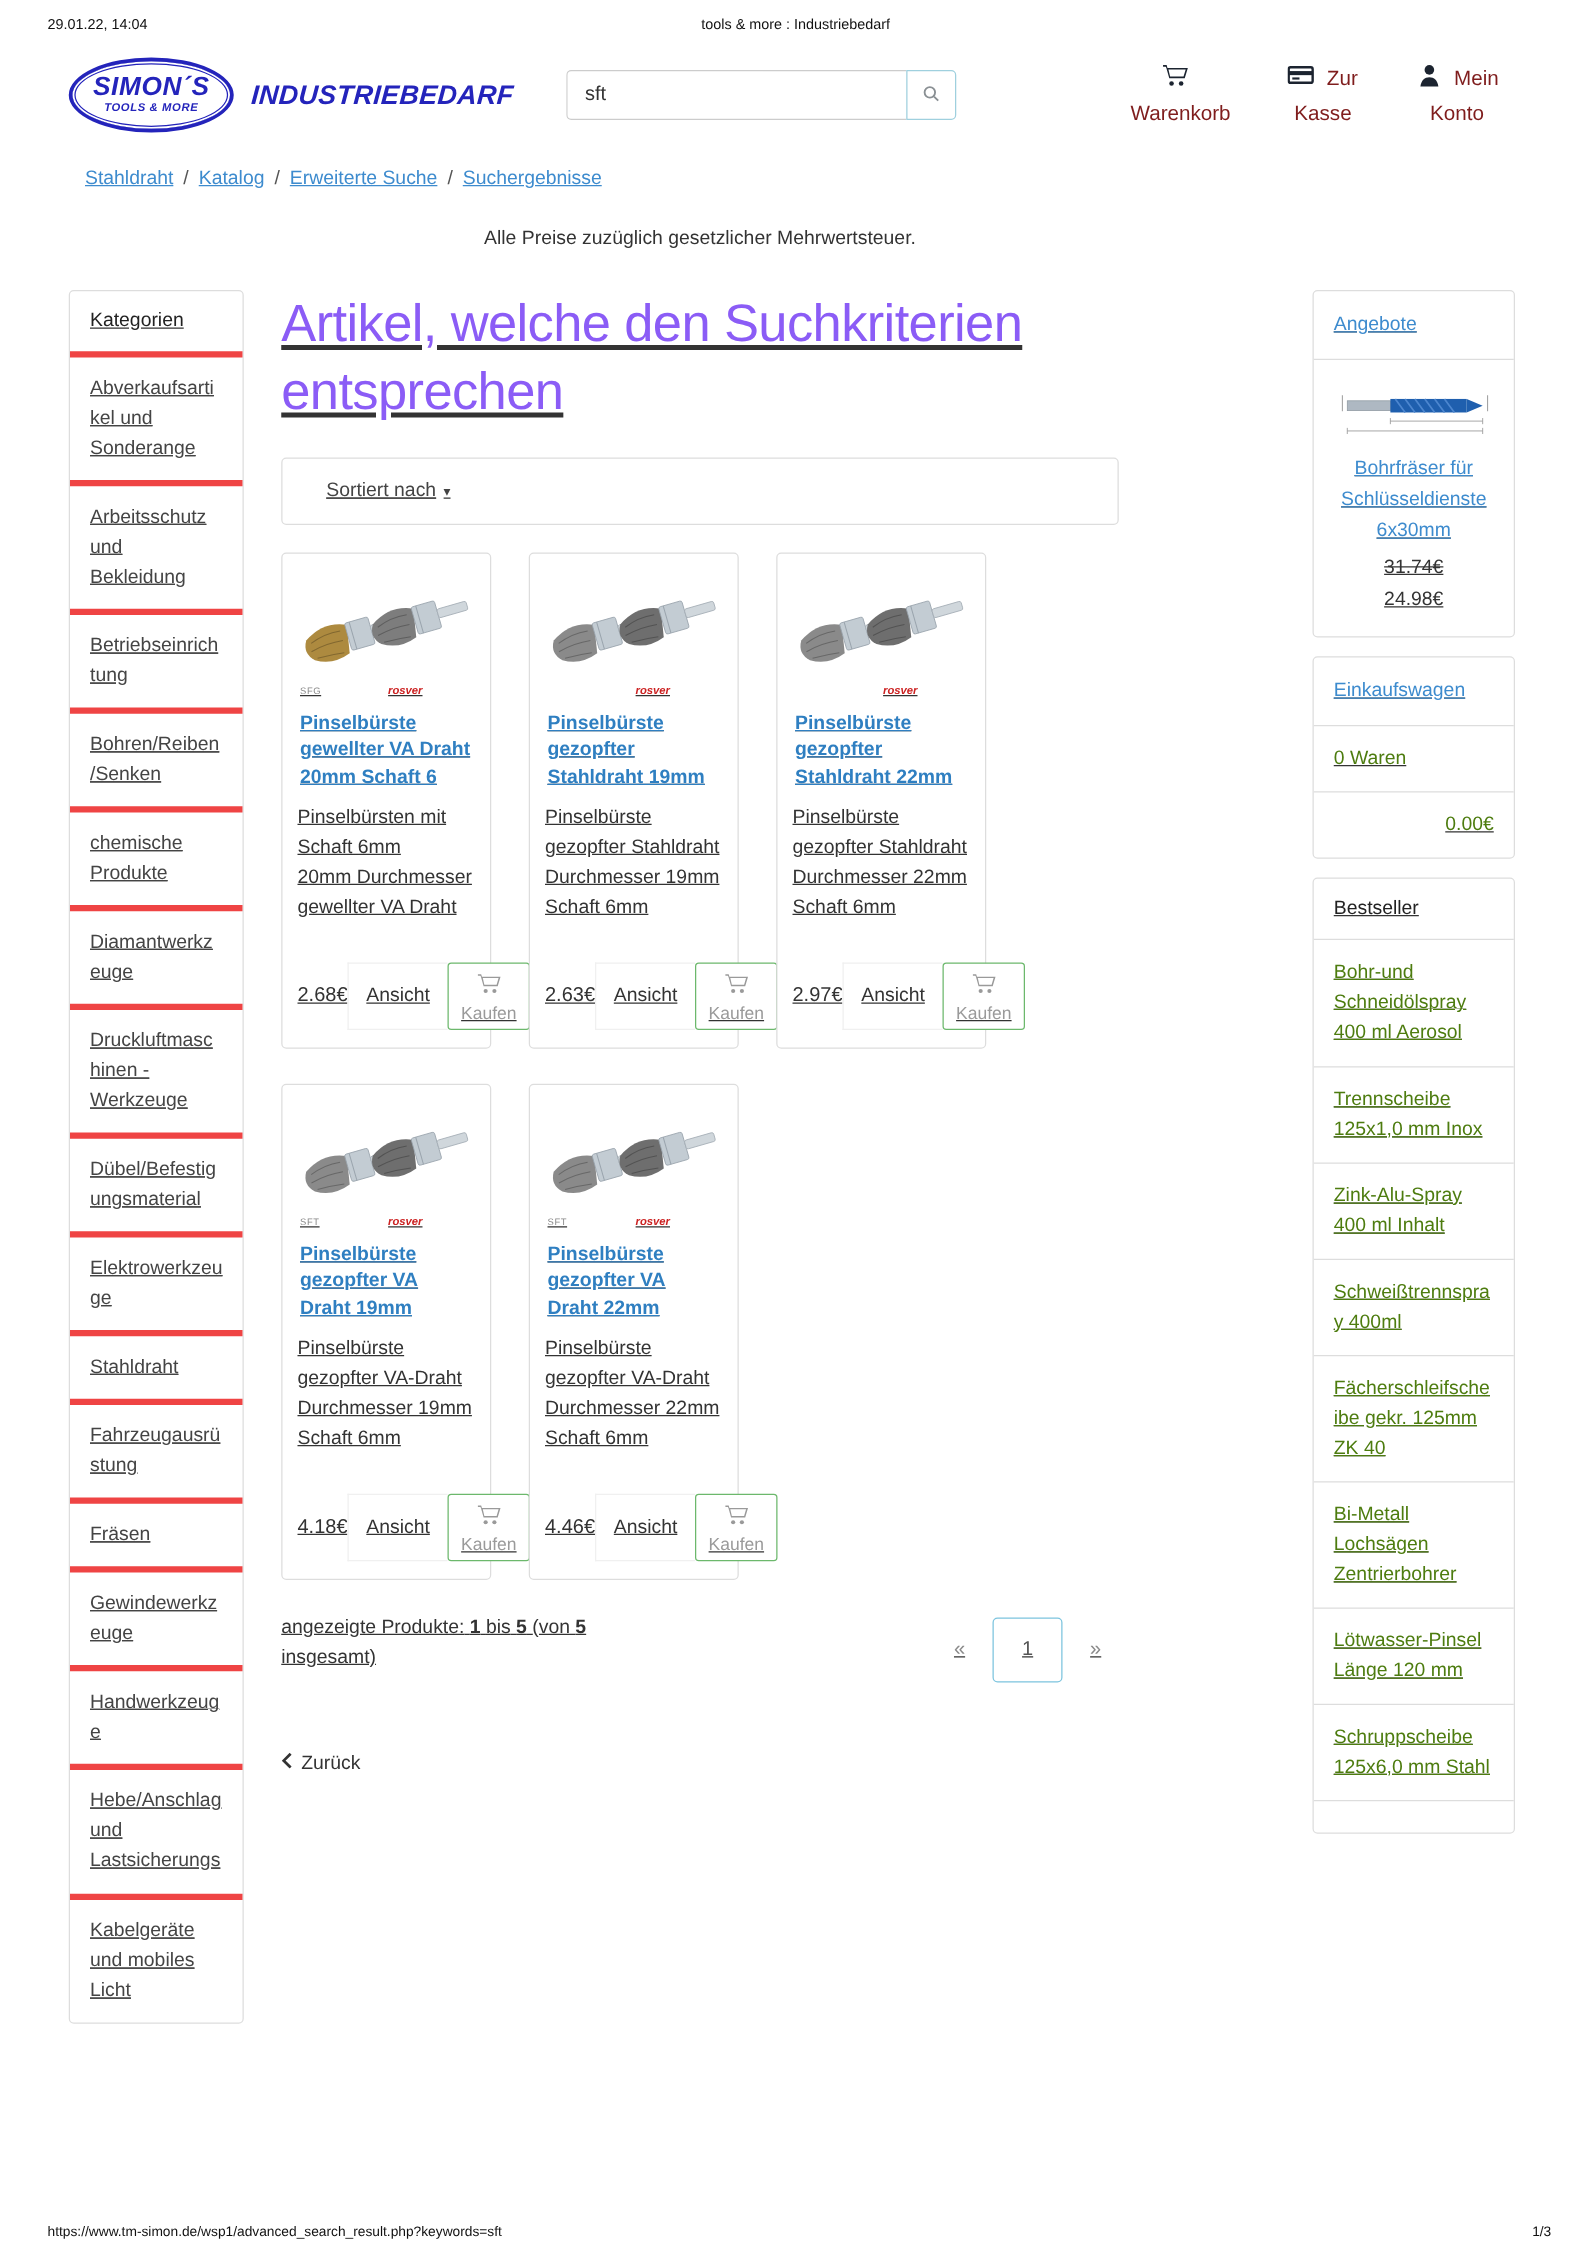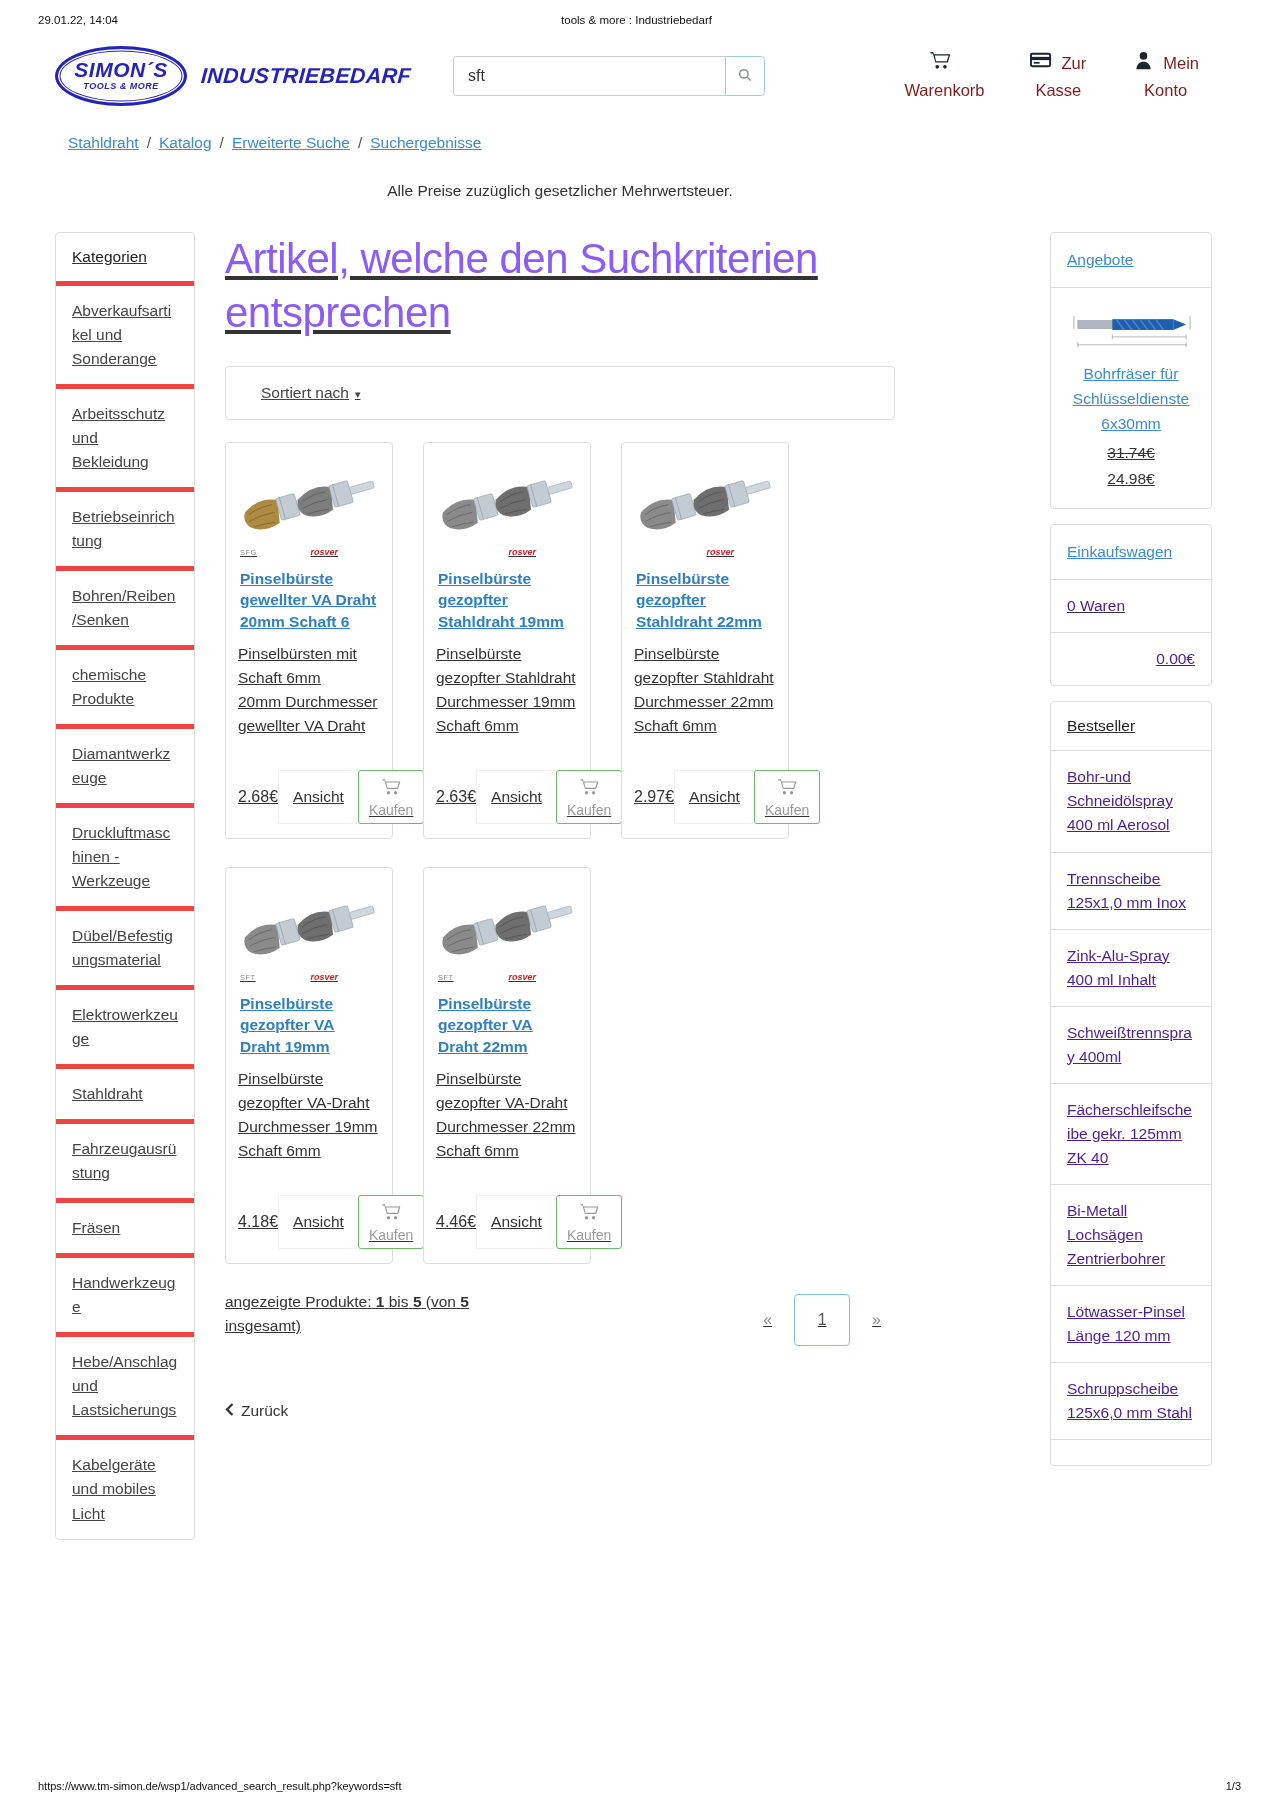--- a/index.html
+++ b/index.html
@@ -104,21 +104,21 @@
   
   .rightcol { width: 162px; flex:none; margin-left:auto; margin-top: 4px; }
   .rbox { border:1px solid #ddd; border-radius:4px; margin-bottom: 15px; background:#fff; }
   .rhead { display:block; padding: 15px 16px; color:#222; }
   a.rhead, .rlink { color:#3d8bce; text-decoration:underline; word-break: break-word; line-height:1.55; }
   .rbody { border-top:1px solid #ddd; padding: 18px 10px 20px; text-align:center; }
   .offer-img svg { width: 128px; height: 46px; }
   .offer-title { display:block; margin-top: 6px; color:#3d8bce; text-decoration:underline; line-height:1.6; }
   .offer-old { margin-top: 8px; text-decoration: line-through; color:#333; }
   .offer-new { margin-top: 8px; color:#333; }
-  .rcell { display:block; border-top:1px solid #ddd; padding: 14px 16px; color:#4c1d95; line-height:1.55; }
+  .rcell { display:block; border-top:1px solid #ddd; padding: 14px 16px; color:#4d7c0f; line-height:1.55; }
   .rcell.num-right { text-align:right; }
   .rstub { border-top:1px solid #ddd; height: 26px; }
 
   
   .footer { position:absolute; left: 38px; right: 32px; bottom: 8px; display:flex; justify-content:space-between;
             font-size: 11px; color:#111; }
 </style>
 </head>
 <body>
 
@@ -217,20 +217,21 @@
         <a class="cat-item">Dübel/Befestigungsmaterial</a>
 
         <a class="cat-item">Elektrowerkzeuge</a>
 
         <a class="cat-item">Stahldraht</a>
 
         <a class="cat-item">Fahrzeugausrüstung</a>
 
         <a class="cat-item">Fräsen</a>
 
+        <a class="cat-item">Gewindewerkzeuge</a>
 
         <a class="cat-item">Handwerkzeuge</a>
 
         <a class="cat-item">Hebe/Anschlag und Lastsicherungs</a>
 
         <a class="cat-item">Kabelgeräte und mobiles Licht</a>
       </div>
   </aside>
 
   <main class="main">

